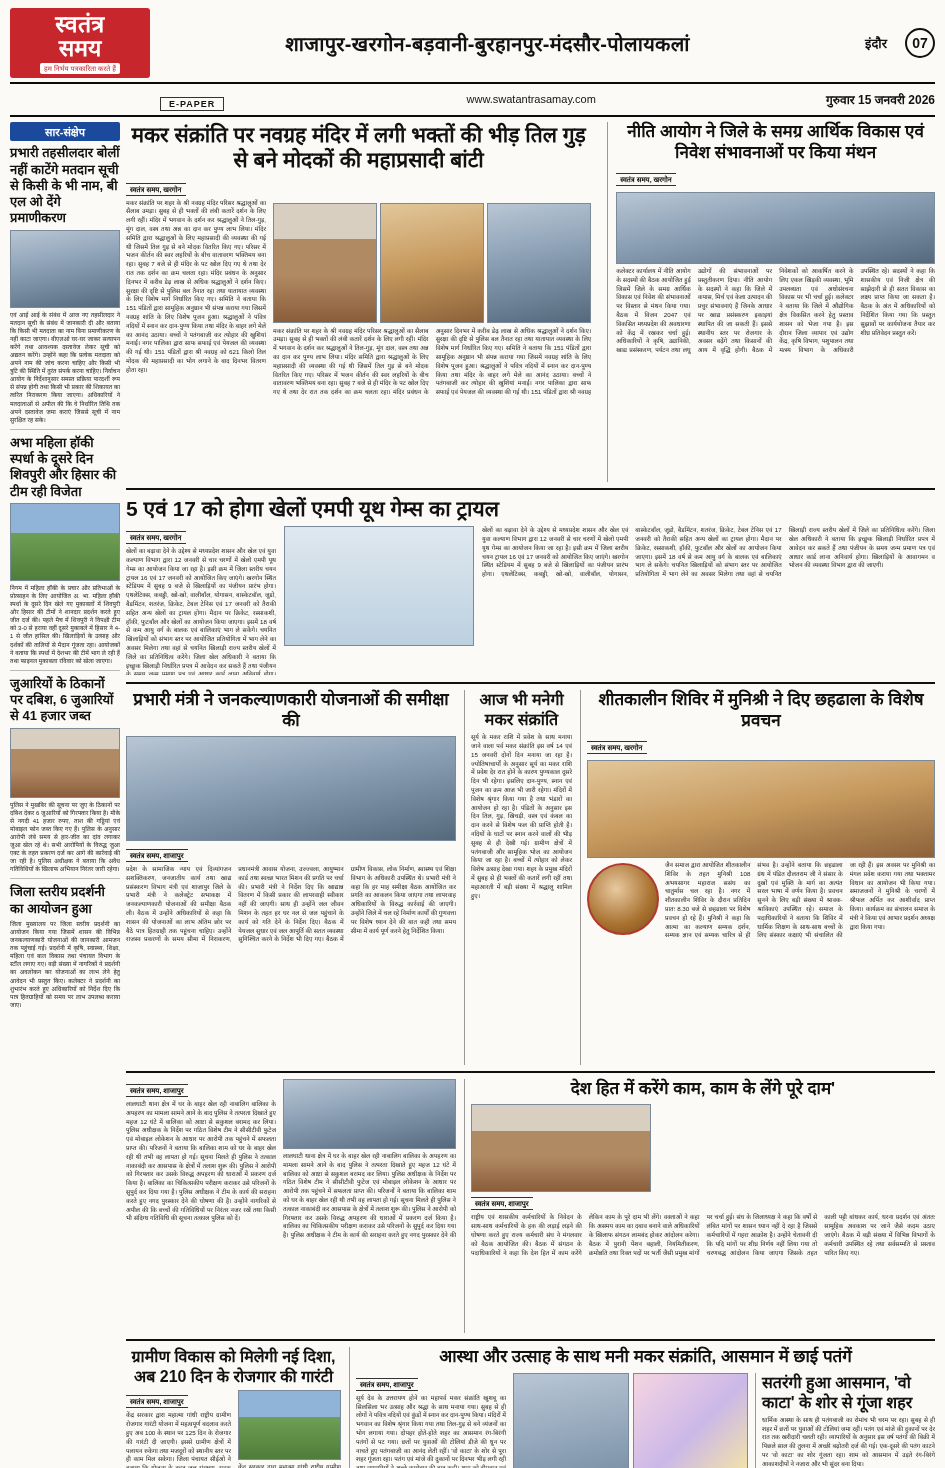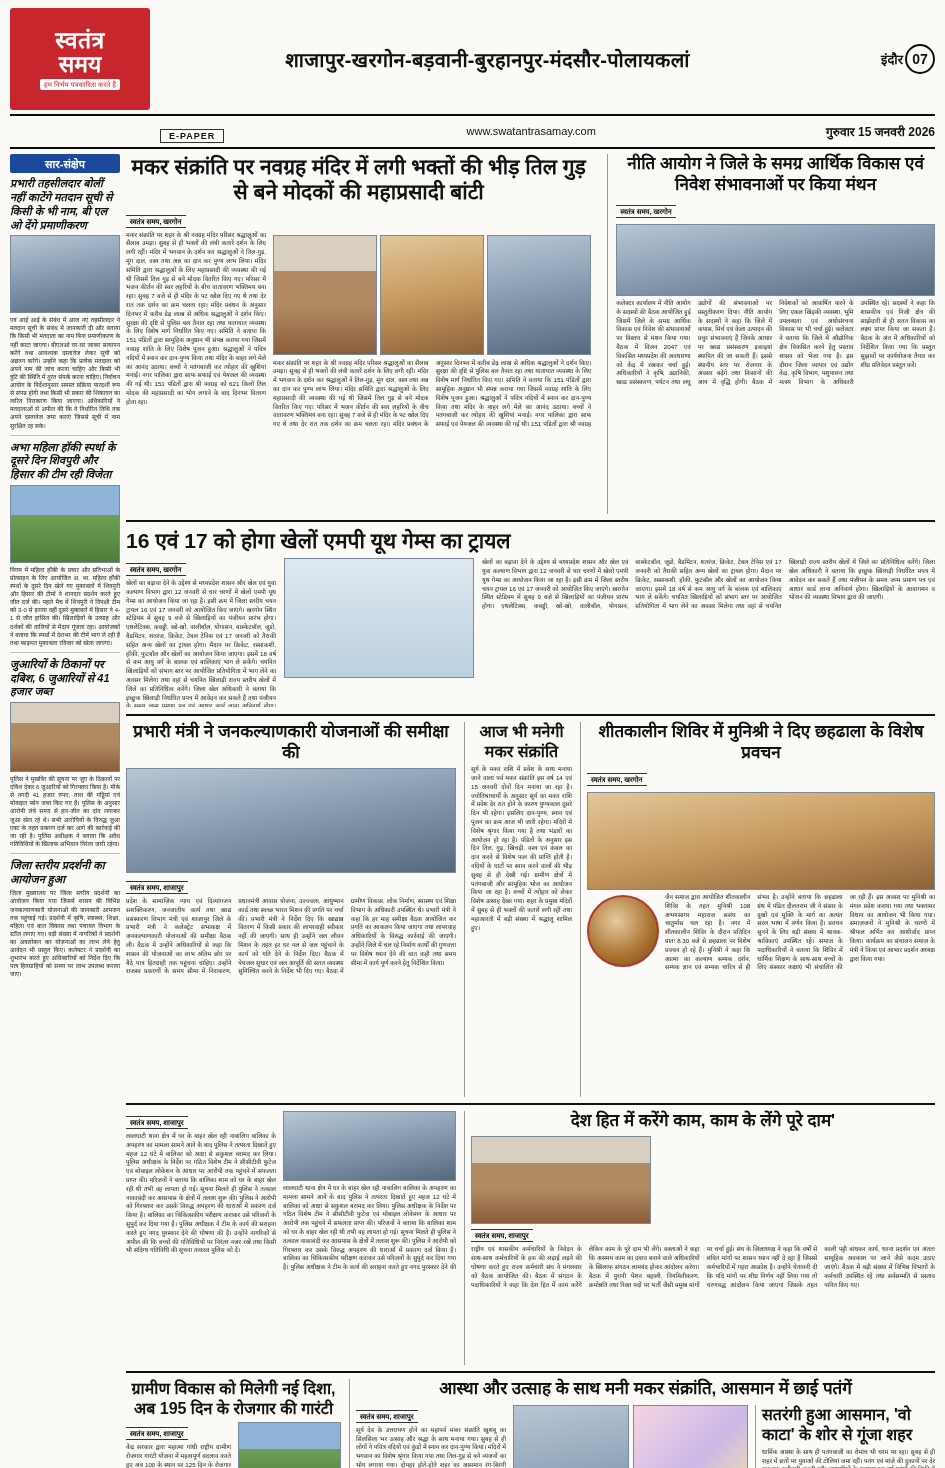--- a/index.html
+++ b/index.html
@@ -11,28 +11,28 @@
     color:#111;
     overflow:hidden;
   }
   .page { width:945px; height:1468px; padding:8px 10px; position:relative; }
 
   
   .masthead { display:flex; align-items:stretch; border-bottom:2px solid #0b0b0b; padding-bottom:4px; }
   .logo-box {
     width:140px; background:#c6262c; color:#fff; border-radius:3px;
     display:flex; flex-direction:column; align-items:center; justify-content:center;
-    padding:20px 2px; position:relative;
+    padding:4px 2px; position:relative;
   }
   .logo-line1 { font-size:23px; font-weight:bold; letter-spacing:.5px; line-height:1.05; }
   .logo-line2 { font-size:23px; font-weight:bold; line-height:1.05; }
   .logo-tag { font-size:7px; background:#fff; color:#c6262c; margin-top:3px; padding:1px 4px; border-radius:2px; white-space:nowrap;}
   .mast-mid { flex:1; display:flex; flex-direction:column; justify-content:center; padding-left:10px; }
   .mast-cities { font-size:20px; font-weight:bold; text-align:center; letter-spacing:.3px; }
-  .mast-right { width:120px; display:flex; align-items:center; justify-content:flex-end; gap:2px; }
+  .mast-right { width:120px; display:flex; align-items:center; justify-content:flex-end; gap:18px; }
   .city-name { font-size:13px; font-weight:bold; }
   .page-num {
     width:30px; height:30px; border:2px solid #111; border-radius:50%;
     display:flex; align-items:center; justify-content:center; font-size:14px; font-weight:bold;
   }
   .mast-bar { display:flex; align-items:center; border-bottom:2px solid #0b0b0b; padding:3px 0 4px; font-size:11px; }
   .epaper { border:1px solid #333; padding:1px 8px; font-size:9px; font-weight:bold; letter-spacing:1px; margin-left:150px;margin-top:10px;}
   .site { flex:1; text-align:center; padding-left:12px; font-size:11px; }
   .datebar { font-size:12px; font-weight:bold; }
 
@@ -40,21 +40,21 @@
   .body-grid { display:flex; gap:6px; margin-top:5px; height:1355px; }
   .col-left { width:110px; }
   .col-main { flex:1; }
 
   
   .rail-head {
     background:#1b4a9c; color:#fff; text-align:center; font-size:11px; font-weight:bold;
     padding:2px 0; border-radius:2px; margin-bottom:4px;
   }
   .rail-item { border-bottom:1px solid #bbb; padding-bottom:5px; margin-bottom:5px; }
-  .rail-title { font-size:11px; font-weight:bold; line-height:1.25; margin-bottom:3px;font-style:italic; }
+  .rail-title { font-size:13px; font-weight:bold; line-height:1.25; margin-bottom:3px; }
   .rail-text { font-size:6px; line-height:1.35; text-align:justify; color:#222; }
   .ph { background:linear-gradient(160deg,#9fb3c8,#7f95ad 55%,#60738a); border:1px solid #7a8a99; }
   .ph.people { background:linear-gradient(170deg,#b9c6d4,#8fa3b8 40%,#6d8296 75%,#55697d); }
   .ph.field { background:linear-gradient(180deg,#8fb4d8 0 38%,#6f9f55 38%, #4f7d3a); }
   .ph.warm { background:linear-gradient(170deg,#e2c79a,#c79a5f 50%,#8d6239); }
   .ph.crowd { background:linear-gradient(180deg,#d9cfc0 0 30%,#b08a63 30% 60%,#8b5d3b); }
   h1.head { font-size:21px; line-height:1.2; font-weight:bold; text-align:center; margin:0 0 5px; }
   h2.head { font-size:17px; line-height:1.2; font-weight:bold; text-align:center; margin:0 0 5px; }
   h3.head { font-size:14px; line-height:1.22; font-weight:bold; margin:0 0 4px; }
   h4.head { font-size:16px; line-height:1.25; font-weight:bold; margin:0 0 3px; }
@@ -175,21 +175,21 @@
           <h2 class="head">नीति आयोग ने जिले के समग्र आर्थिक विकास एवं निवेश संभावनाओं पर किया मंथन</h2>
           <div class="byline">स्वतंत्र समय, खरगोन</div>
           <div class="ph people" style="height:72px; margin:3px 0"></div>
           <div class="cols4 txt" style="height:215px; overflow:hidden">कलेक्टर कार्यालय में नीति आयोग के सदस्यों की बैठक आयोजित हुई जिसमें जिले के समग्र आर्थिक विकास एवं निवेश की संभावनाओं पर विस्तार से मंथन किया गया। बैठक में विजन 2047 एवं विकसित मध्यप्रदेश की अवधारणा को केंद्र में रखकर चर्चा हुई। अधिकारियों ने कृषि, उद्यानिकी, खाद्य प्रसंस्करण, पर्यटन तथा लघु उद्योगों की संभावनाओं पर प्रस्तुतीकरण दिया। नीति आयोग के सदस्यों ने कहा कि जिले में कपास, मिर्च एवं केला उत्पादन की प्रचुर संभावनाएं हैं जिनके आधार पर खाद्य प्रसंस्करण इकाइयां स्थापित की जा सकती हैं। इससे स्थानीय स्तर पर रोजगार के अवसर बढ़ेंगे तथा किसानों की आय में वृद्धि होगी। बैठक में निवेशकों को आकर्षित करने के लिए एकल खिड़की व्यवस्था, भूमि उपलब्धता एवं अधोसंरचना विकास पर भी चर्चा हुई। कलेक्टर ने बताया कि जिले में औद्योगिक क्षेत्र विकसित करने हेतु प्रस्ताव शासन को भेजा गया है। इस दौरान जिला व्यापार एवं उद्योग केंद्र, कृषि विभाग, पशुपालन तथा मत्स्य विभाग के अधिकारी उपस्थित रहे। सदस्यों ने कहा कि शासकीय एवं निजी क्षेत्र की साझेदारी से ही सतत विकास का लक्ष्य प्राप्त किया जा सकता है। बैठक के अंत में अधिकारियों को निर्देशित किया गया कि प्रस्तुत सुझावों पर कार्ययोजना तैयार कर शीघ्र प्रतिवेदन प्रस्तुत करें।</div>
         </div>
       </div>
 
       <div class="rule"></div>
 
       <div class="block">
-        <h1 class="head" style="text-align:left">16 एवं 17 को होगा खेलों एमपी यूथ गेम्स का ट्रायल</h1>
+        <h1 class="head" style="text-align:left">5 एवं 17 को होगा खेलों एमपी यूथ गेम्स का ट्रायल</h1>
         <div class="mid-sec">
           <div style="width:150px">
             <div class="byline">स्वतंत्र समय, खरगोन</div>
             <div class="txt" style="height:128px; overflow:hidden">खेलों का बढ़ावा देने के उद्देश्य से मध्यप्रदेश शासन और खेल एवं युवा कल्याण विभाग द्वारा 12 जनवरी से चार चरणों में खेलो एमपी यूथ गेम्स का आयोजन किया जा रहा है। इसी क्रम में जिला स्तरीय चयन ट्रायल 16 एवं 17 जनवरी को आयोजित किए जाएंगे। खरगोन स्थित स्टेडियम में सुबह 9 बजे से खिलाड़ियों का पंजीयन प्रारंभ होगा। एथलेटिक्स, कबड्डी, खो-खो, वालीबॉल, योगासन, बास्केटबॉल, जूडो, बैडमिंटन, शतरंज, क्रिकेट, टेबल टेनिस एवं 17 जनवरी को तैराकी सहित अन्य खेलों का ट्रायल होगा। मैदान पर क्रिकेट, रस्साकशी, हॉकी, फुटबॉल और खेलों का आयोजन किया जाएगा। इसमें 18 वर्ष से कम आयु वर्ग के बालक एवं बालिकाएं भाग ले सकेंगे। चयनित खिलाड़ियों को संभाग स्तर पर आयोजित प्रतियोगिता में भाग लेने का अवसर मिलेगा तथा वहां से चयनित खिलाड़ी राज्य स्तरीय खेलों में जिले का प्रतिनिधित्व करेंगे। जिला खेल अधिकारी ने बताया कि इच्छुक खिलाड़ी निर्धारित प्रपत्र में आवेदन कर सकते हैं तथा पंजीयन के समय जन्म प्रमाण पत्र एवं आधार कार्ड लाना अनिवार्य होगा। खिलाड़ियों के आवागमन व भोजन की व्यवस्था विभाग द्वारा की जाएगी।</div>
           </div>
           <div class="games-photo ph mascot"></div>
           <div style="flex:1">
             <div class="cols3 txt" style="height:150px; overflow:hidden">खेलों का बढ़ावा देने के उद्देश्य से मध्यप्रदेश शासन और खेल एवं युवा कल्याण विभाग द्वारा 12 जनवरी से चार चरणों में खेलो एमपी यूथ गेम्स का आयोजन किया जा रहा है। इसी क्रम में जिला स्तरीय चयन ट्रायल 16 एवं 17 जनवरी को आयोजित किए जाएंगे। खरगोन स्थित स्टेडियम में सुबह 9 बजे से खिलाड़ियों का पंजीयन प्रारंभ होगा। एथलेटिक्स, कबड्डी, खो-खो, वालीबॉल, योगासन, बास्केटबॉल, जूडो, बैडमिंटन, शतरंज, क्रिकेट, टेबल टेनिस एवं 17 जनवरी को तैराकी सहित अन्य खेलों का ट्रायल होगा। मैदान पर क्रिकेट, रस्साकशी, हॉकी, फुटबॉल और खेलों का आयोजन किया जाएगा। इसमें 18 वर्ष से कम आयु वर्ग के बालक एवं बालिकाएं भाग ले सकेंगे। चयनित खिलाड़ियों को संभाग स्तर पर आयोजित प्रतियोगिता में भाग लेने का अवसर मिलेगा तथा वहां से चयनित खिलाड़ी राज्य स्तरीय खेलों में जिले का प्रतिनिधित्व करेंगे। जिला खेल अधिकारी ने बताया कि इच्छुक खिलाड़ी निर्धारित प्रपत्र में आवेदन कर सकते हैं तथा पंजीयन के समय जन्म प्रमाण पत्र एवं आधार कार्ड लाना अनिवार्य होगा। खिलाड़ियों के आवागमन व भोजन की व्यवस्था विभाग द्वारा की जाएगी।</div>
           </div>
         </div>
@@ -249,21 +249,21 @@
           <div class="byline" style="margin-top:3px">स्वतंत्र समय, शाजापुर</div>
           <div class="cols4 txt" style="height:120px; overflow:hidden">राष्ट्रीय एवं शासकीय कर्मचारियों के निवेदन के साथ-साथ कर्मचारियों के हक की लड़ाई लड़ने की घोषणा करते हुए राज्य कर्मचारी संघ ने मंगलवार को बैठक आयोजित की। बैठक में संगठन के पदाधिकारियों ने कहा कि देश हित में काम करेंगे लेकिन काम के पूरे दाम भी लेंगे। वक्ताओं ने कहा कि असमय काम का दबाव बनाने वाले अधिकारियों के खिलाफ संगठन लामबंद होकर आंदोलन करेगा। बैठक में पुरानी पेंशन बहाली, नियमितीकरण, क्रमोन्नति तथा रिक्त पदों पर भर्ती जैसी प्रमुख मांगों पर चर्चा हुई। संघ के जिलाध्यक्ष ने कहा कि वर्षों से लंबित मांगों पर शासन ध्यान नहीं दे रहा है जिससे कर्मचारियों में गहरा आक्रोश है। उन्होंने चेतावनी दी कि यदि मांगों पर शीघ्र निर्णय नहीं लिया गया तो चरणबद्ध आंदोलन किया जाएगा जिसके तहत काली पट्टी बांधकर कार्य, धरना प्रदर्शन एवं अंततः सामूहिक अवकाश पर जाने जैसे कदम उठाए जाएंगे। बैठक में बड़ी संख्या में विभिन्न विभागों के कर्मचारी उपस्थित रहे तथा सर्वसम्मति से प्रस्ताव पारित किए गए।</div>
         </div>
       </div>
 
       <div class="rule"></div>
 
       <div class="lower-grid">
 
         <div style="width:215px">
-          <h4 class="head small-head-center">ग्रामीण विकास को मिलेगी नई दिशा, अब 195 दिन के रोजगार की गारंटी</h4>
+          <h4 class="head small-head-center">ग्रामीण विकास को मिलेगी नई दिशा, अब 210 दिन के रोजगार की गारंटी</h4>
           <div class="flex" style="margin-top:3px">
             <div style="width:105px">
               <div class="byline">स्वतंत्र समय, शाजापुर</div>
               <div class="txt" style="height:160px; overflow:hidden">केंद्र सरकार द्वारा महात्मा गांधी राष्ट्रीय ग्रामीण रोजगार गारंटी योजना में महत्वपूर्ण बदलाव करते हुए अब 100 के स्थान पर 125 दिन के रोजगार की गारंटी दी जाएगी। इससे ग्रामीण क्षेत्रों में पलायन रुकेगा तथा मजदूरों को स्थानीय स्तर पर ही काम मिल सकेगा। जिला पंचायत सीईओ ने बताया कि योजना के तहत जल संरक्षण, सड़क निर्माण, वृक्षारोपण एवं तालाब गहरीकरण जैसे कार्य प्राथमिकता से कराए जाएंगे। नवीन प्रावधानों के अनुसार मजदूरी का भुगतान 15 दिवस के भीतर सीधे खाते में किया जाएगा तथा देरी होने पर मुआवजे का प्रावधान भी रखा गया है। ग्राम पंचायतों को कार्ययोजना तैयार करने के निर्देश दिए गए हैं।</div>
             </div>
             <div style="flex:1">
               <div class="ph field" style="height:70px"></div>
               <div class="txt" style="margin-top:3px;height:90px;overflow:hidden">केंद्र सरकार द्वारा महात्मा गांधी राष्ट्रीय ग्रामीण रोजगार गारंटी योजना में महत्वपूर्ण बदलाव करते हुए अब 100 के स्थान पर 125 दिन के रोजगार की गारंटी दी जाएगी। इससे ग्रामीण क्षेत्रों में पलायन रुकेगा तथा मजदूरों को स्थानीय स्तर पर ही काम मिल सकेगा। जिला पंचायत सीईओ ने बताया कि योजना के तहत जल संरक्षण, सड़क निर्माण, वृक्षारोपण एवं तालाब गहरीकरण जैसे कार्य प्राथमिकता से कराए जाएंगे। नवीन प्रावधानों के अनुसार मजदूरी का भुगतान 15 दिवस के भीतर सीधे खाते में किया जाएगा तथा देरी होने पर मुआवजे का प्रावधान भी रखा गया है। ग्राम पंचायतों को कार्ययोजना तैयार करने के निर्देश दिए गए हैं।</div>
             </div>
           </div>

